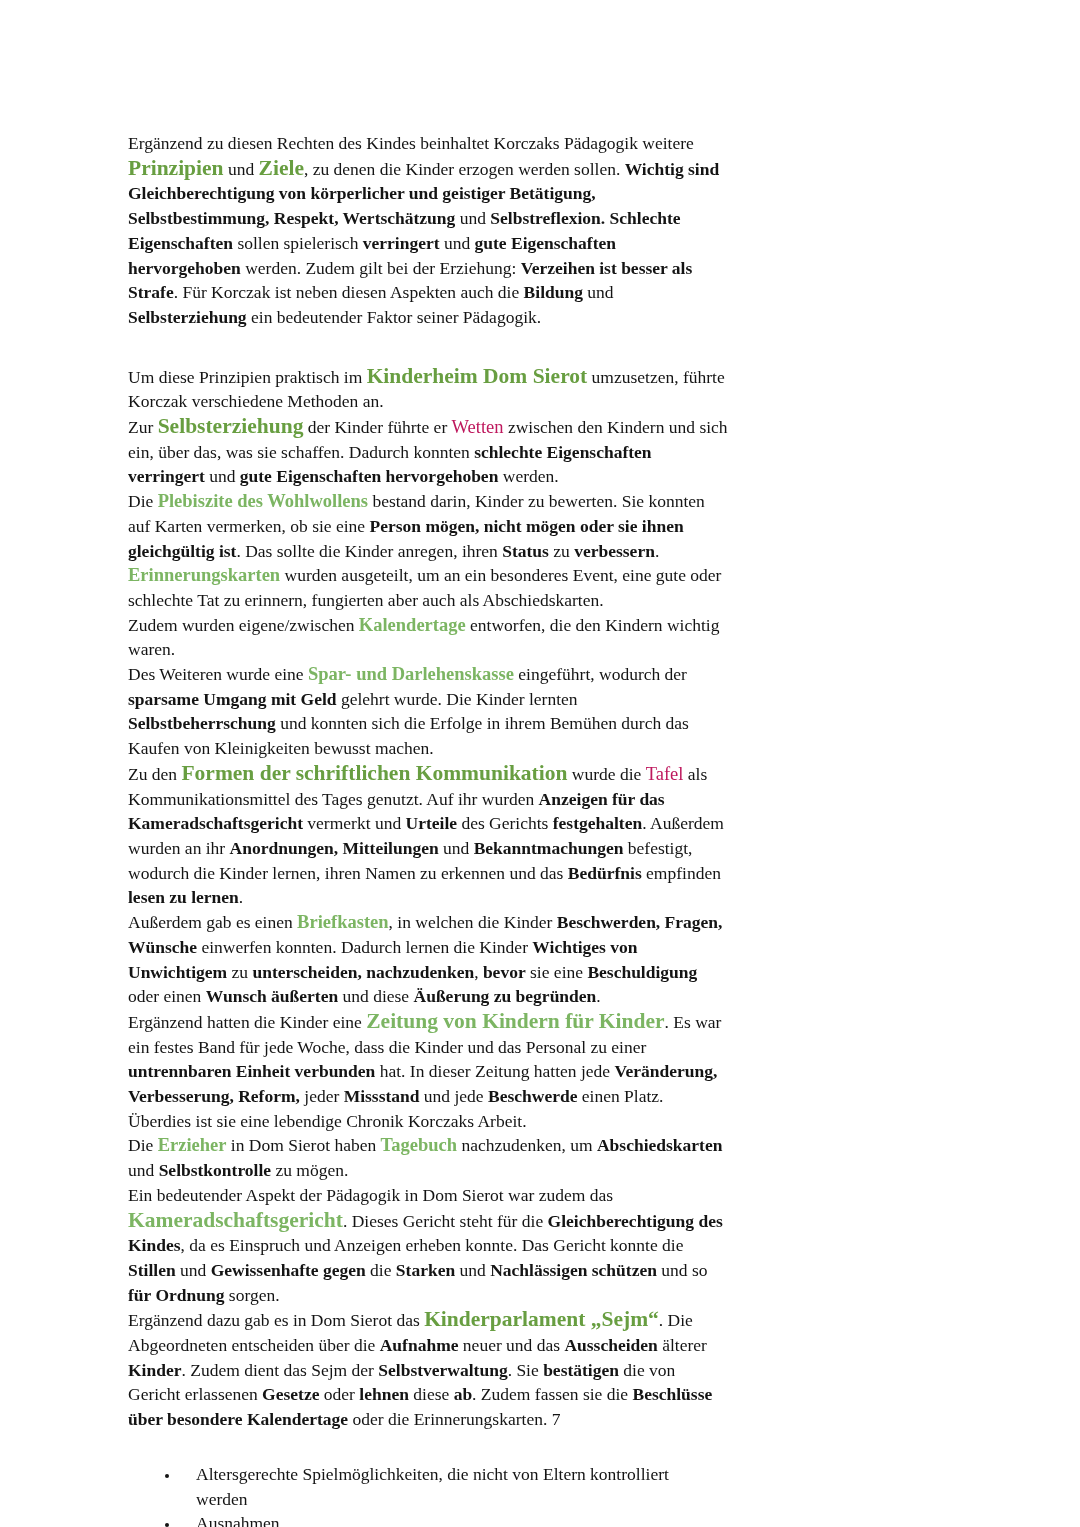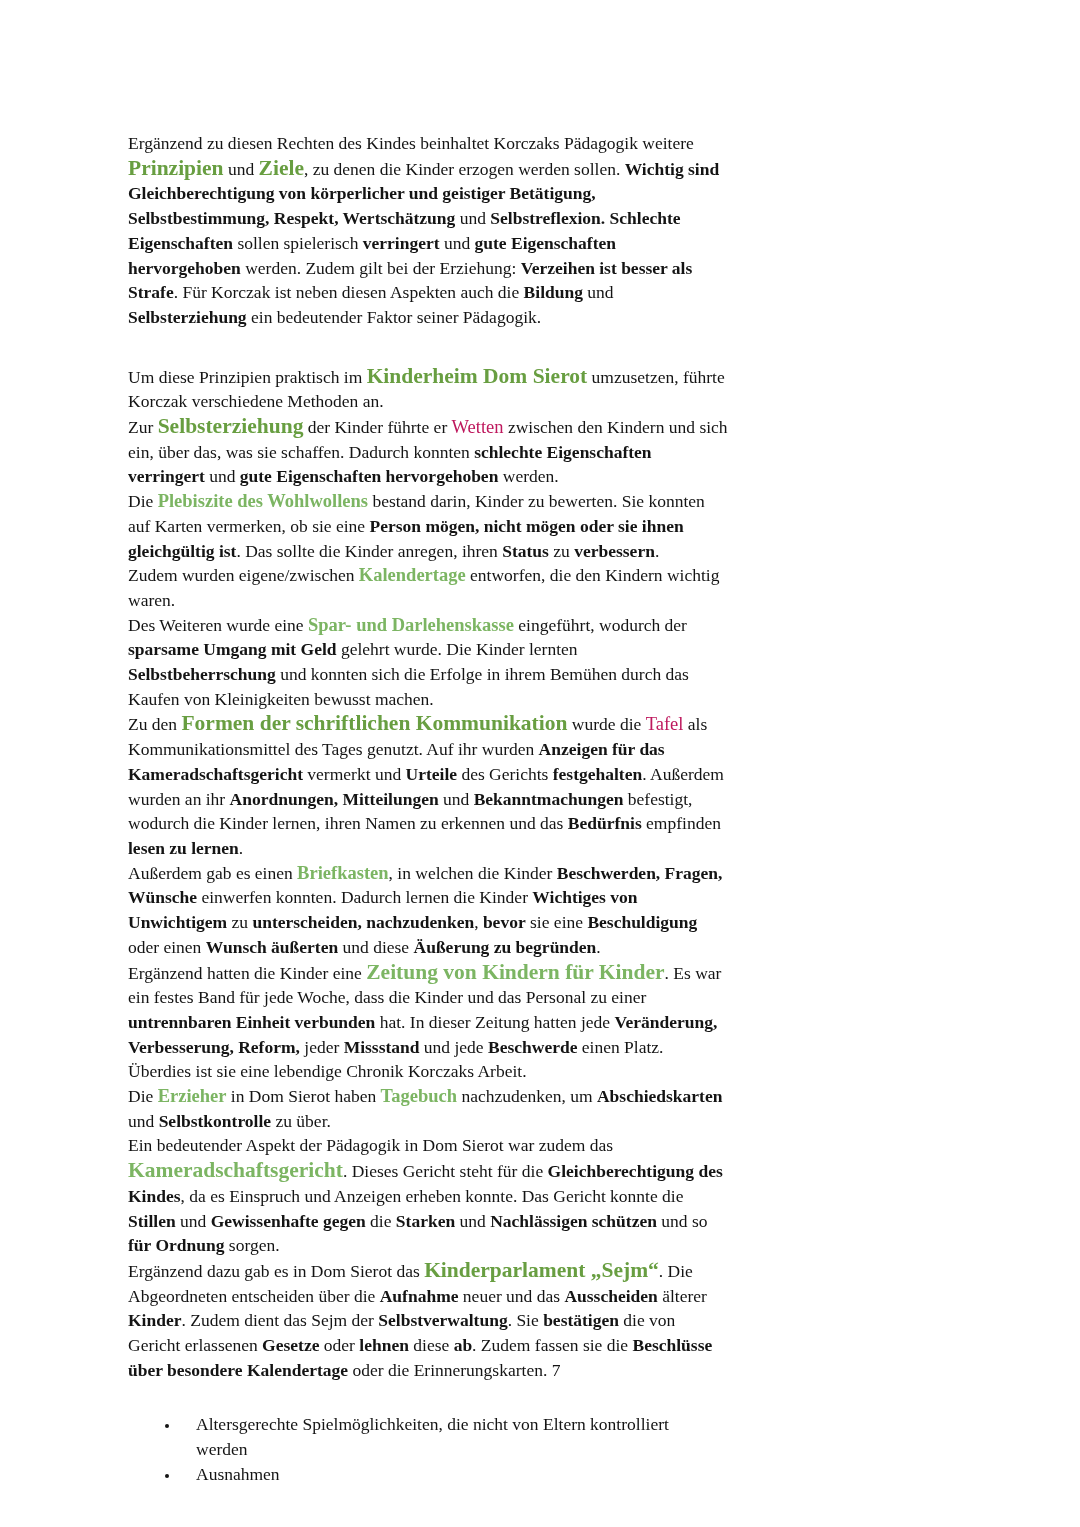--- a/index.html
+++ b/index.html
@@ -47,26 +47,27 @@
 </head>
 <body>
 
 <div class="page">
   <div>
       <p class="para"><span class="run-n">Ergänzend zu diesen Rechten des Kindes beinhaltet Korczaks Pädagogik weitere </span><span class="run-gx">Prinzipien</span><span class="run-n"> und </span><span class="run-gx">Ziele</span><span class="run-n">, zu denen die Kinder erzogen werden sollen. </span><span class="run-b">Wichtig sind Gleichberechtigung von körperlicher und geistiger Betätigung, Selbstbestimmung, Respekt, Wertschätzung</span><span class="run-n"> und </span><span class="run-b">Selbstreflexion. Schlechte Eigenschaften</span><span class="run-n"> sollen spielerisch </span><span class="run-b">verringert</span><span class="run-n"> und </span><span class="run-b">gute Eigenschaften hervorgehoben</span><span class="run-n"> werden. Zudem gilt bei der Erziehung: </span><span class="run-b">Verzeihen ist besser als Strafe</span><span class="run-n">. Für Korczak ist neben diesen Aspekten auch die </span><span class="run-b">Bildung</span><span class="run-n"> und </span><span class="run-b">Selbsterziehung</span><span class="run-n"> ein bedeutender Faktor seiner Pädagogik.</span></p>
       <div class="spacer" style="height: 34px;"></div>
       <p class="para"><span class="run-n">Um diese Prinzipien praktisch im </span><span class="run-gx">Kinderheim Dom Sierot</span><span class="run-n"> umzusetzen, führte Korczak verschiedene Methoden an.</span></p>
       <p class="para"><span class="run-n">Zur </span><span class="run-gx">Selbsterziehung</span><span class="run-n"> der Kinder führte er </span><span class="run-gn">Wetten</span><span class="run-n"> zwischen den Kindern und sich ein, über das, was sie schaffen. Dadurch konnten </span><span class="run-b">schlechte Eigenschaften verringert</span><span class="run-n"> und </span><span class="run-b">gute Eigenschaften hervorgehoben</span><span class="run-n"> werden.</span></p>
       <p class="para"><span class="run-n">Die </span><span class="run-gl">Plebiszite des Wohlwollens</span><span class="run-n"> bestand darin, Kinder zu bewerten. Sie konnten auf Karten vermerken, ob sie eine </span><span class="run-b">Person mögen, nicht mögen oder sie ihnen gleichgültig ist</span><span class="run-n">. Das sollte die Kinder anregen, ihren </span><span class="run-b">Status</span><span class="run-n"> zu </span><span class="run-b">verbessern</span><span class="run-n">.</span></p>
+      <p class="para"><span class="run-gl">Erinnerungskarten</span><span class="run-n"> wurden ausgeteilt, um an ein besonderes Event, eine gute oder schlechte Tat zu erinnern, fungierten aber auch als Abschiedskarten.</span></p>
       <p class="para"><span class="run-n">Zudem wurden eigene/zwischen </span><span class="run-gl">Kalendertage</span><span class="run-n"> entworfen, die den Kindern wichtig waren.</span></p>
       <p class="para"><span class="run-n">Des Weiteren wurde eine </span><span class="run-gl">Spar- und Darlehenskasse</span><span class="run-n"> eingeführt, wodurch der </span><span class="run-b">sparsame Umgang mit Geld</span><span class="run-n"> gelehrt wurde. Die Kinder lernten </span><span class="run-b">Selbstbeherrschung</span><span class="run-n"> und konnten sich die Erfolge in ihrem Bemühen durch das Kaufen von Kleinigkeiten bewusst machen.</span></p>
       <p class="para"><span class="run-n">Zu den </span><span class="run-gx">Formen der schriftlichen Kommunikation</span><span class="run-n"> wurde die </span><span class="run-gn">Tafel</span><span class="run-n"> als Kommunikationsmittel des Tages genutzt. Auf ihr wurden </span><span class="run-b">Anzeigen für das Kameradschaftsgericht</span><span class="run-n"> vermerkt und </span><span class="run-b">Urteile</span><span class="run-n"> des Gerichts </span><span class="run-b">festgehalten</span><span class="run-n">. Außerdem wurden an ihr </span><span class="run-b">Anordnungen, Mitteilungen</span><span class="run-n"> und </span><span class="run-b">Bekanntmachungen</span><span class="run-n"> befestigt, wodurch die Kinder lernen, ihren Namen zu erkennen und das </span><span class="run-b">Bedürfnis</span><span class="run-n"> empfinden </span><span class="run-b">lesen zu lernen</span><span class="run-n">.</span></p>
       <p class="para"><span class="run-n">Außerdem gab es einen </span><span class="run-gl">Briefkasten</span><span class="run-n">, in welchen die Kinder </span><span class="run-b">Beschwerden, Fragen, Wünsche</span><span class="run-n"> einwerfen konnten. Dadurch lernen die Kinder </span><span class="run-b">Wichtiges von Unwichtigem</span><span class="run-n"> zu </span><span class="run-b">unterscheiden, nachzudenken</span><span class="run-n">, </span><span class="run-b">bevor</span><span class="run-n"> sie eine </span><span class="run-b">Beschuldigung</span><span class="run-n"> oder einen </span><span class="run-b">Wunsch äußerten</span><span class="run-n"> und diese </span><span class="run-b">Äußerung zu begründen</span><span class="run-n">.</span></p>
       <p class="para"><span class="run-n">Ergänzend hatten die Kinder eine </span><span class="run-gxl">Zeitung von Kindern für Kinder</span><span class="run-n">. Es war ein festes Band für jede Woche, dass die Kinder und das Personal zu einer </span><span class="run-b">untrennbaren Einheit verbunden</span><span class="run-n"> hat. In dieser Zeitung hatten jede </span><span class="run-b">Veränderung, Verbesserung, Reform,</span><span class="run-n"> jeder </span><span class="run-b">Missstand</span><span class="run-n"> und jede </span><span class="run-b">Beschwerde</span><span class="run-n"> einen Platz. Überdies ist sie eine lebendige Chronik Korczaks Arbeit.</span></p>
-      <p class="para"><span class="run-n">Die </span><span class="run-gl">Erzieher</span><span class="run-n"> in Dom Sierot haben </span><span class="run-gl">Tagebuch</span><span class="run-n"> nachzudenken, um </span><span class="run-b">Abschiedskarten</span><span class="run-n"> und </span><span class="run-b">Selbstkontrolle</span><span class="run-n"> zu über.</span></p>
+      <p class="para"><span class="run-n">Die </span><span class="run-gl">Erzieher</span><span class="run-n"> in Dom Sierot haben </span><span class="run-gl">Tagebuch</span><span class="run-n"> nachzudenken, um </span><span class="run-b">Abschiedskarten</span><span class="run-n"> und </span><span class="run-b">Selbstkontrolle</span><span class="run-n"> zu mögen.</span></p>
       <p class="para"><span class="run-n">Ein bedeutender Aspekt der Pädagogik in Dom Sierot war zudem das </span><span class="run-gxl">Kameradschaftsgericht</span><span class="run-n">. Dieses Gericht steht für die </span><span class="run-b">Gleichberechtigung des Kindes</span><span class="run-n">, da es Einspruch und Anzeigen erheben konnte. Das Gericht konnte die </span><span class="run-b">Stillen</span><span class="run-n"> und </span><span class="run-b">Gewissenhafte gegen</span><span class="run-n"> die </span><span class="run-b">Starken</span><span class="run-n"> und </span><span class="run-b">Nachlässigen schützen</span><span class="run-n"> und so </span><span class="run-b">für Ordnung</span><span class="run-n"> sorgen.</span></p>
       <p class="para"><span class="run-n">Ergänzend dazu gab es in Dom Sierot das </span><span class="run-gx">Kinderparlament „Sejm“</span><span class="run-n">. Die Abgeordneten entscheiden über die </span><span class="run-b">Aufnahme</span><span class="run-n"> neuer und das </span><span class="run-b">Ausscheiden</span><span class="run-n"> älterer </span><span class="run-b">Kinder</span><span class="run-n">. Zudem dient das Sejm der </span><span class="run-b">Selbstverwaltung</span><span class="run-n">. Sie </span><span class="run-b">bestätigen</span><span class="run-n"> die von Gericht erlassenen </span><span class="run-b">Gesetze</span><span class="run-n"> oder </span><span class="run-b">lehnen</span><span class="run-n"> diese </span><span class="run-b">ab</span><span class="run-n">. Zudem fassen sie die </span><span class="run-b">Beschlüsse über besondere Kalendertage</span><span class="run-n"> oder die Erinnerungskarten. 7</span></p>
       <div class="spacer" style="height: 22px;"></div>
       <ul class="bullets">
         <li>Altersgerechte Spielmöglichkeiten, die nicht von Eltern kontrolliert werden</li>
         <li>Ausnahmen</li>
       </ul>
       <div class="spacer" style="height: 52px;"></div>
       <p class="para"><span class="run-g">Aufgabe 3</span></p>
       <p class="para"><span class="run-g">1. Einleitung:</span></p>

